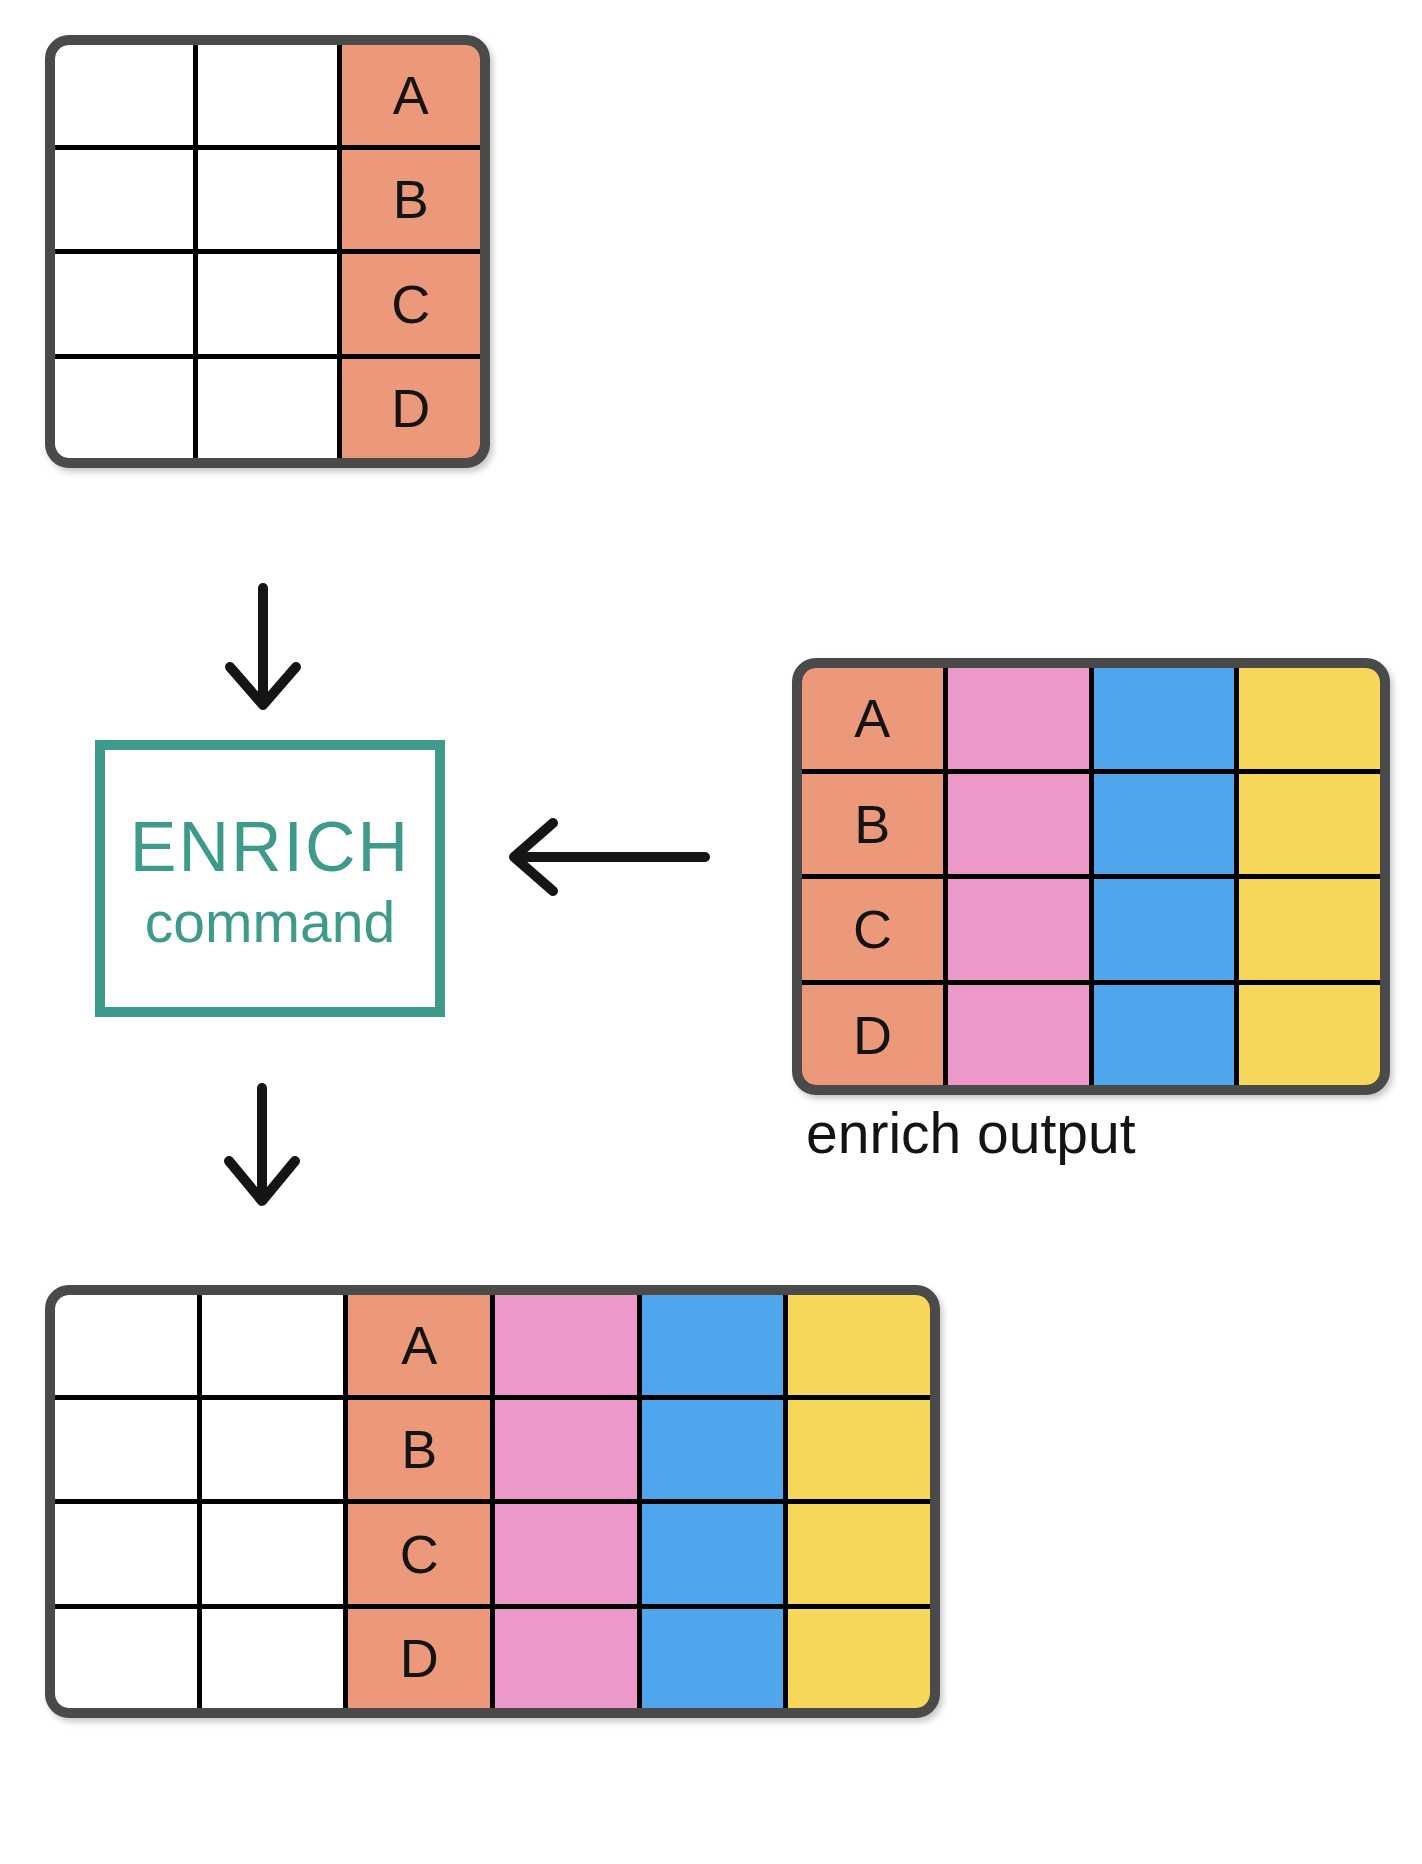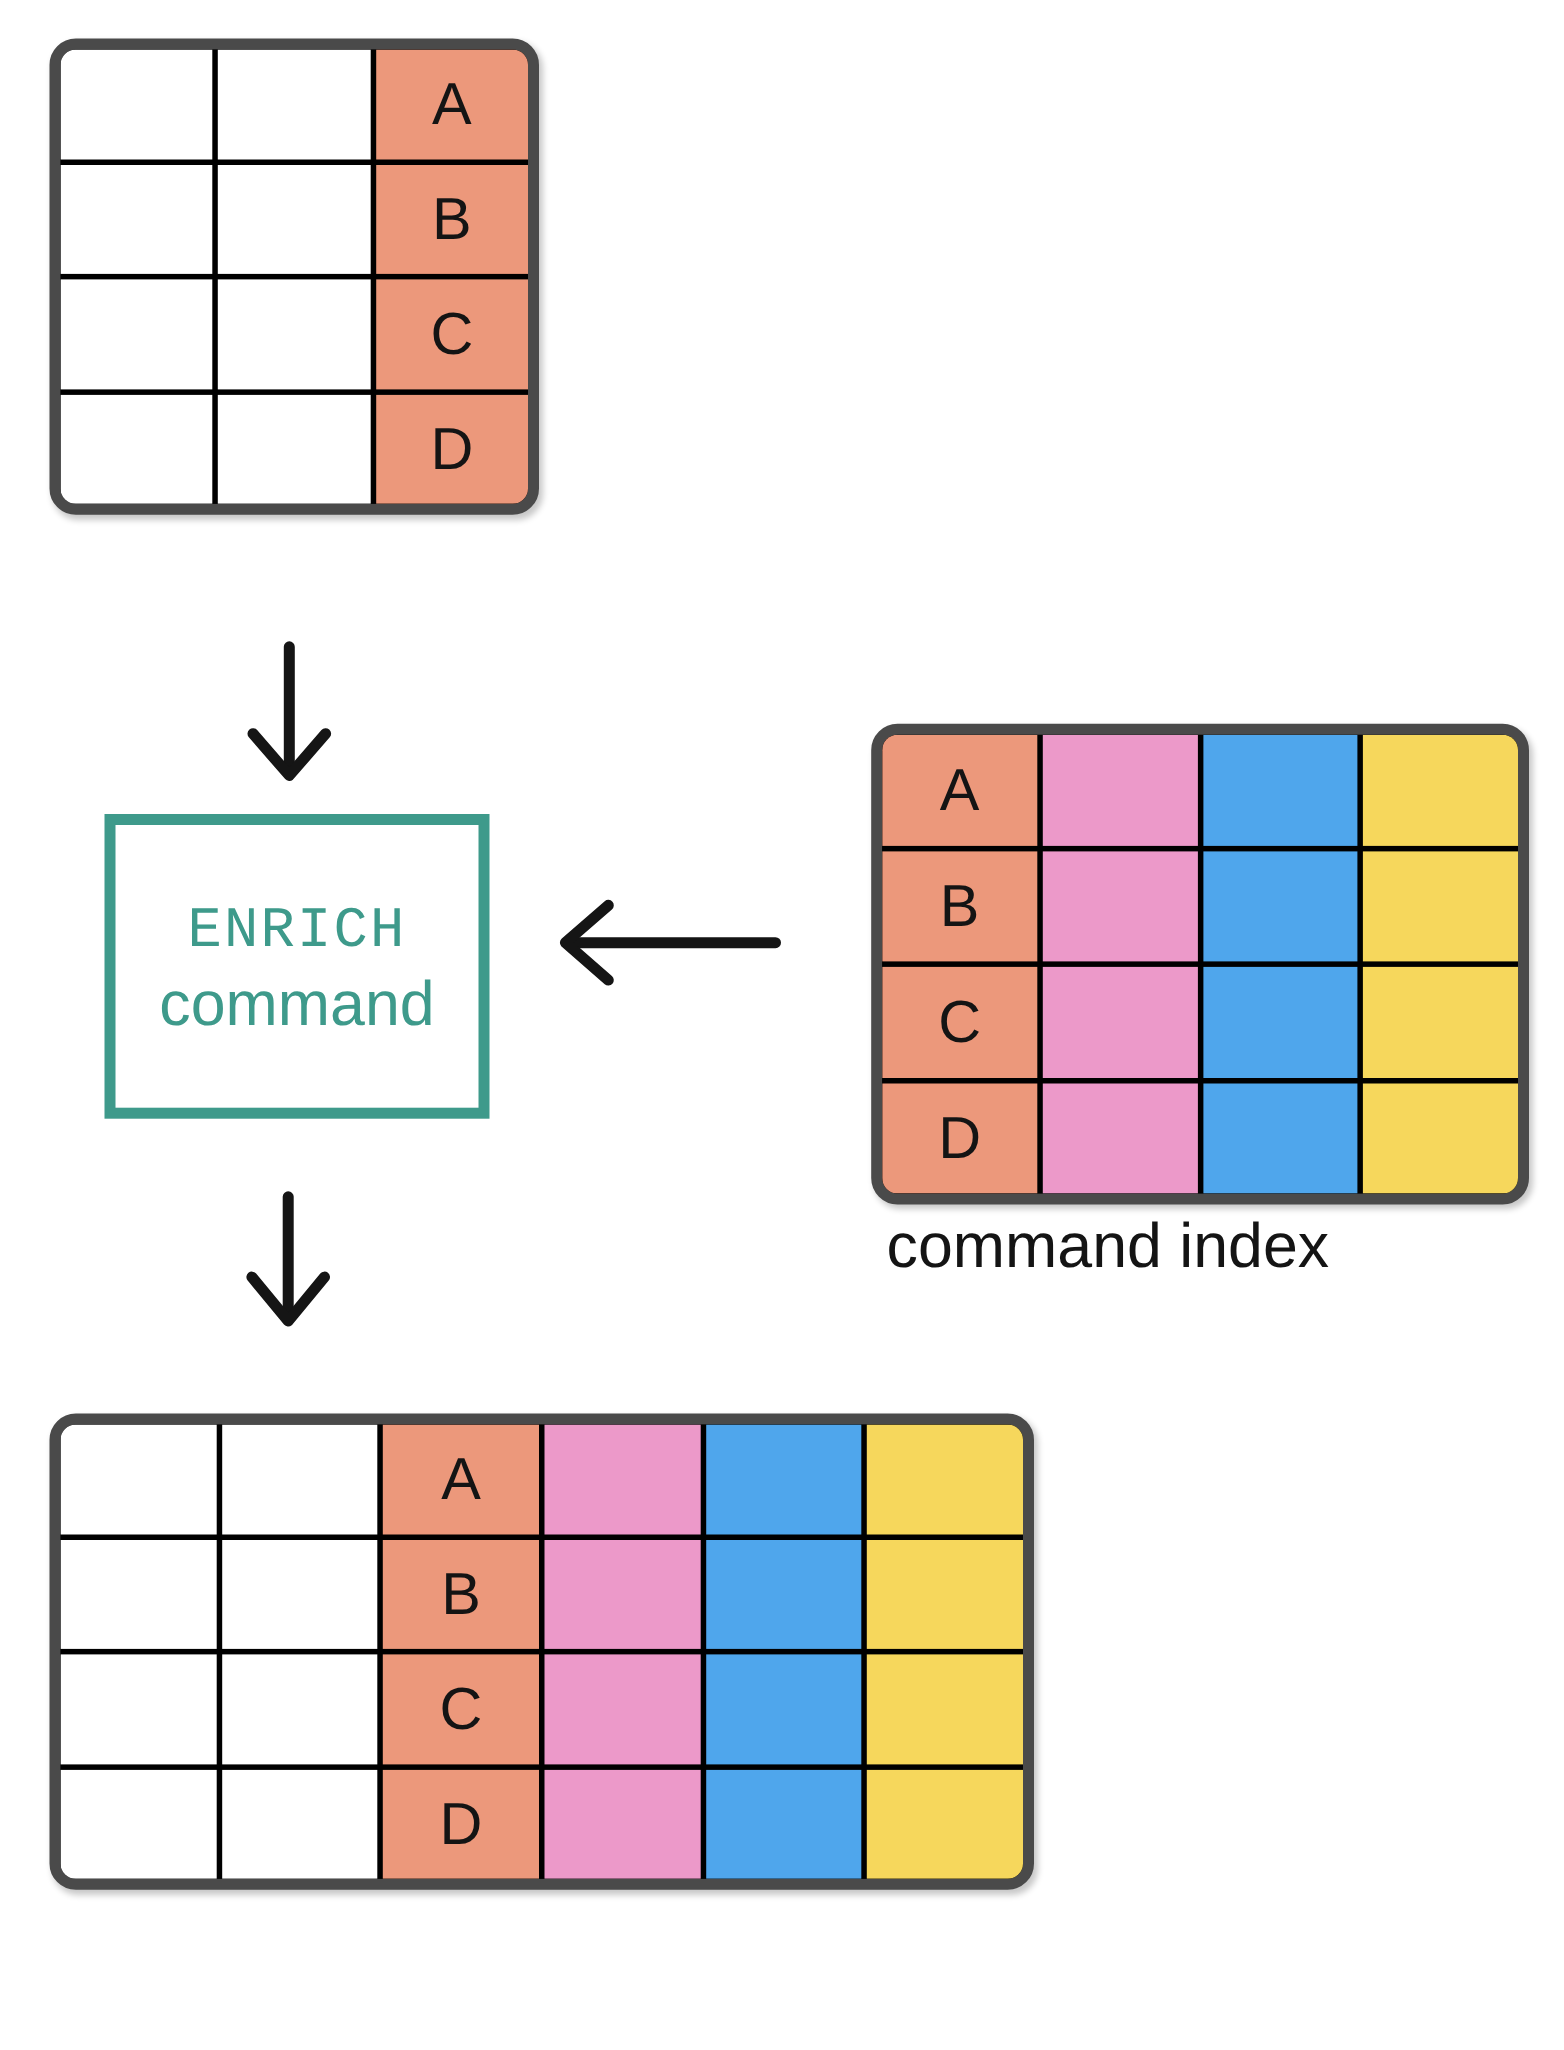--- a/index.html
+++ b/index.html
@@ -92,22 +92,22 @@
     border: 10px solid var(--teal, #3e9a8b);
     background: #ffffff;
     display: flex;
     flex-direction: column;
     align-items: center;
     justify-content: center;
     gap: 12px;
     padding-top: 6px;
   }
   .enrich-line1 {
-    font-family: Liberation Mono, monospace;
-    font-size: 52px;
+    font-family: Liberation Sans, sans-serif;
+    font-size: 70px;
     letter-spacing: 2px;
     color: var(--teal, #3e9a8b);
     line-height: 1;
   }
   .enrich-line2 {
     font-family: "Liberation Sans", sans-serif;
     font-size: 57px;
     color: var(--teal, #3e9a8b);
     line-height: 1;
   }
@@ -167,21 +167,21 @@
       <div class="cell salmon">C</div>
       <div class="cell pink"></div>
       <div class="cell blue"></div>
       <div class="cell yellow"></div>
       <div class="cell salmon">D</div>
       <div class="cell pink"></div>
       <div class="cell blue"></div>
       <div class="cell yellow"></div>
     </div>
   </div>
-  <div class="label label-index">command index</div>
+  <div class="label label-index">enrich output</div>
 
   <div class="table table-output">
     <div class="grid">
       <div class="cell"></div>
       <div class="cell"></div>
       <div class="cell salmon">A</div>
       <div class="cell pink"></div>
       <div class="cell blue"></div>
       <div class="cell yellow"></div>
       <div class="cell"></div>

